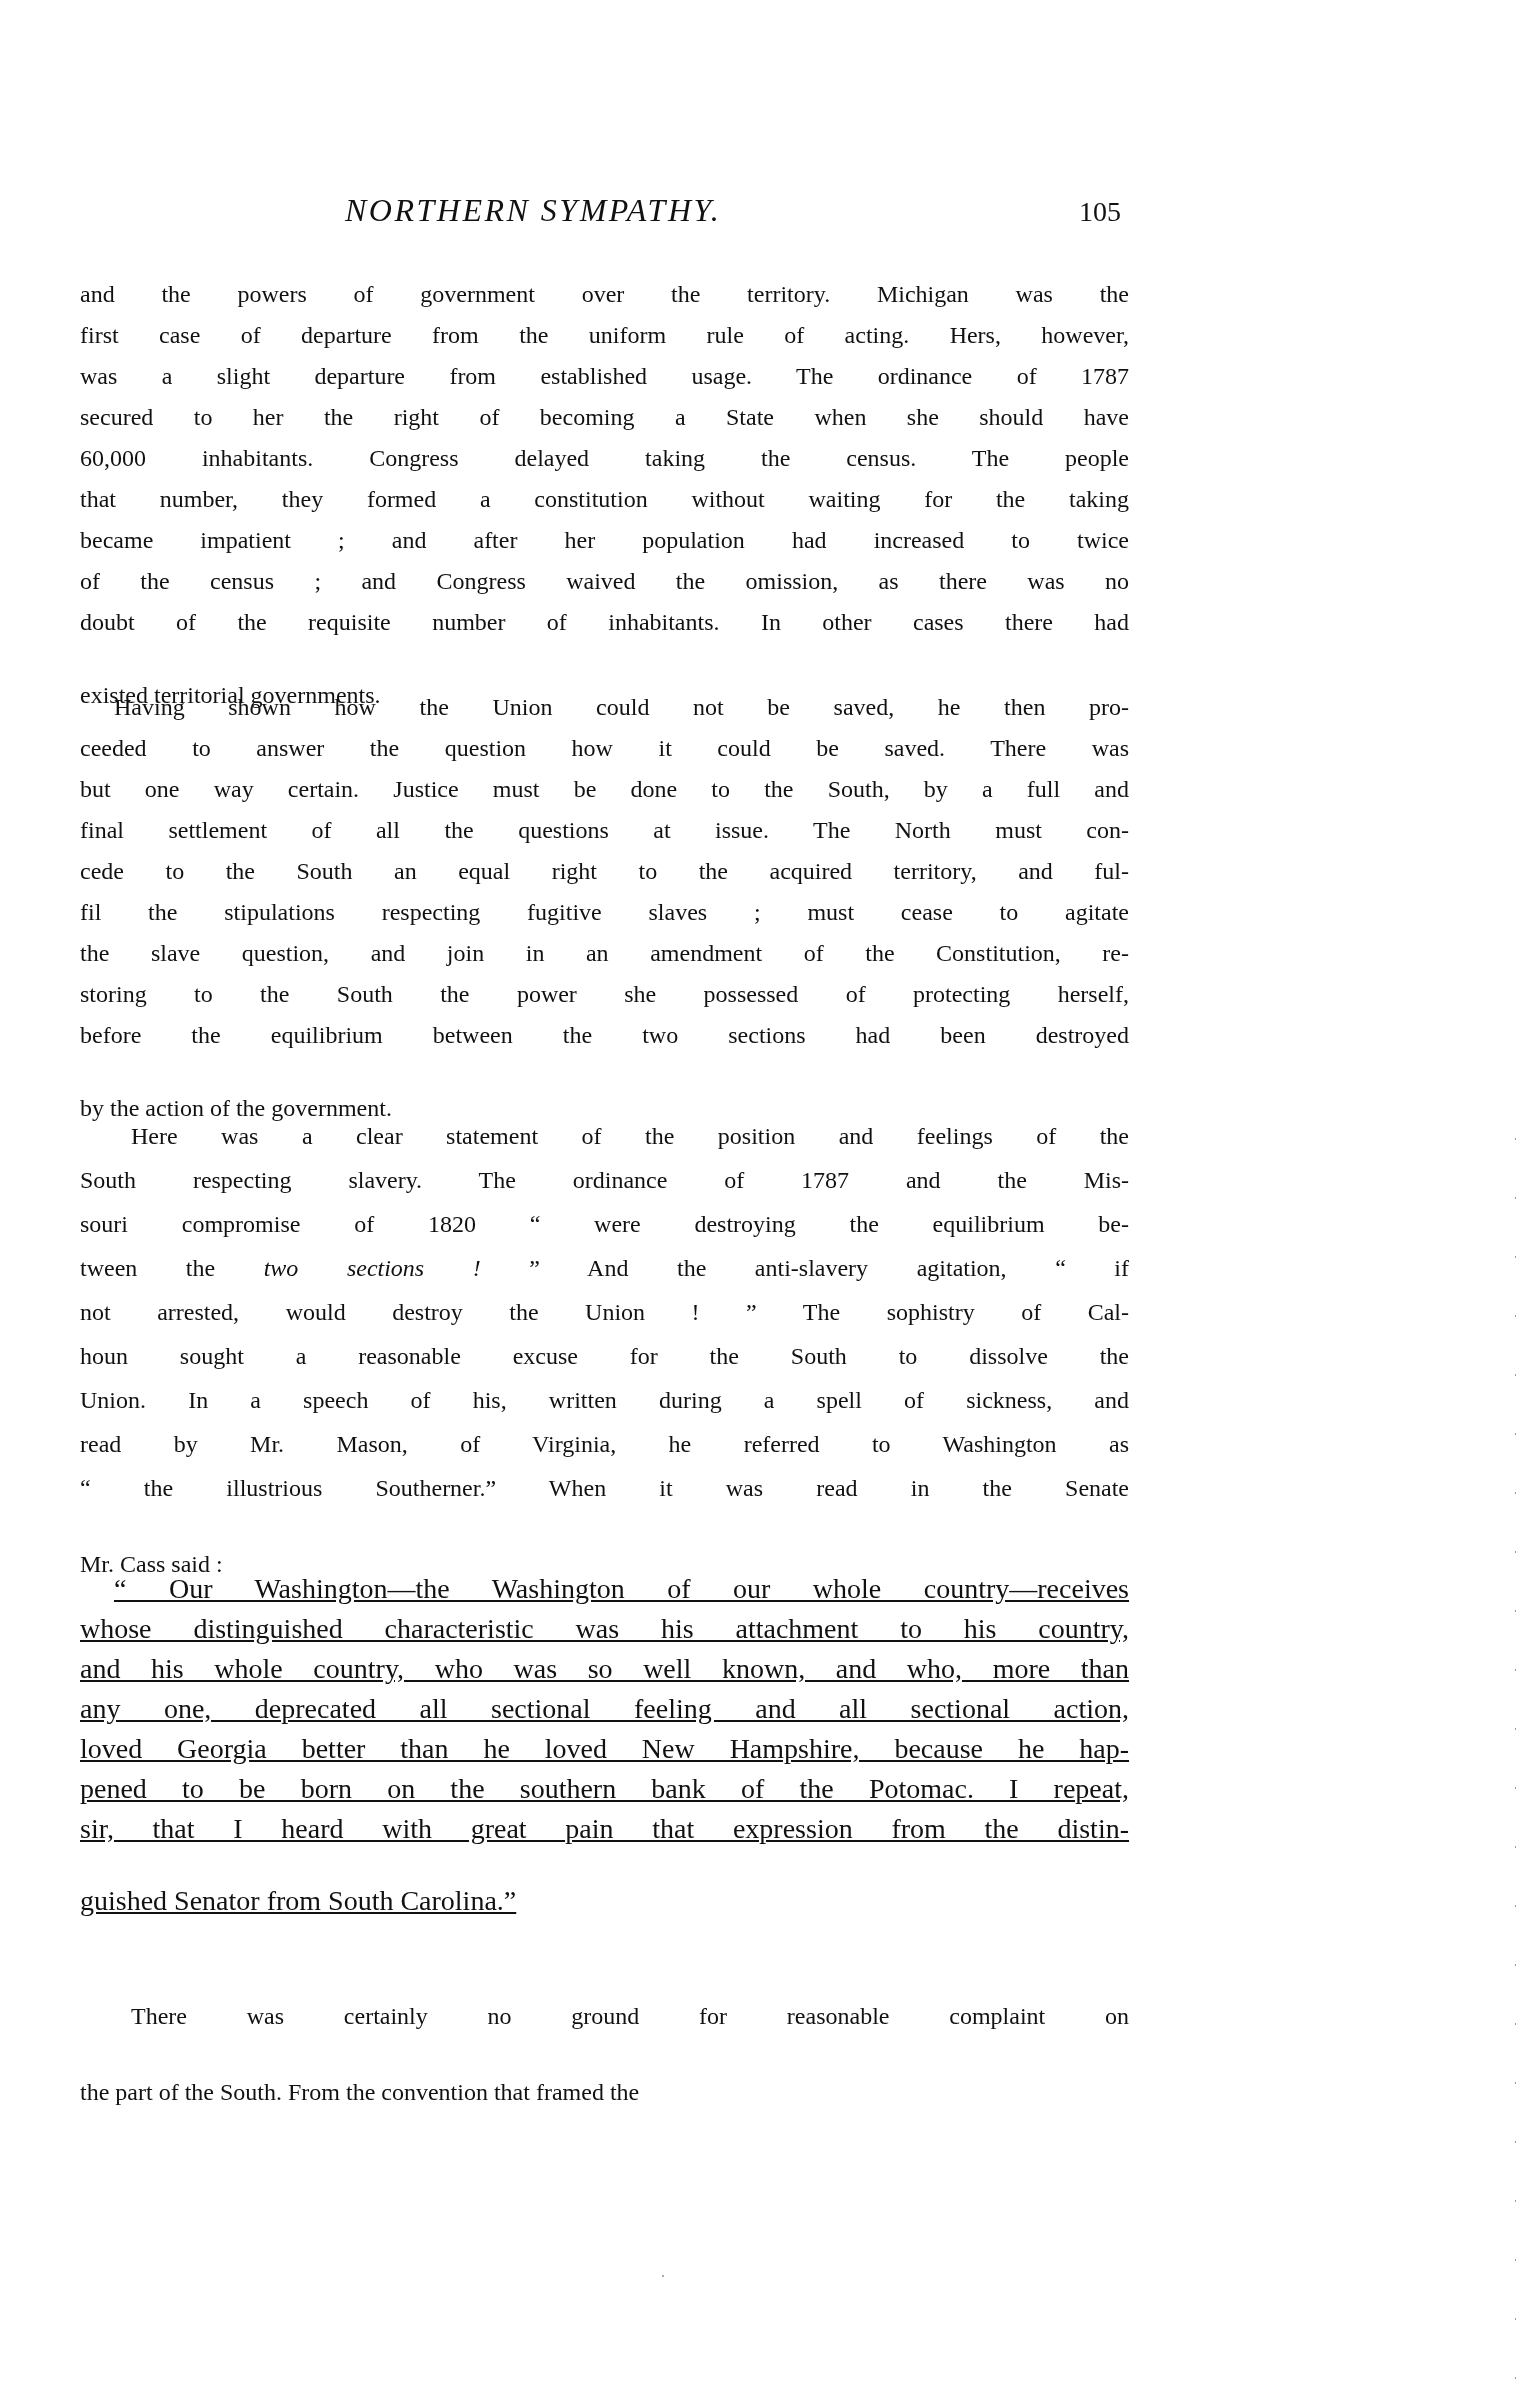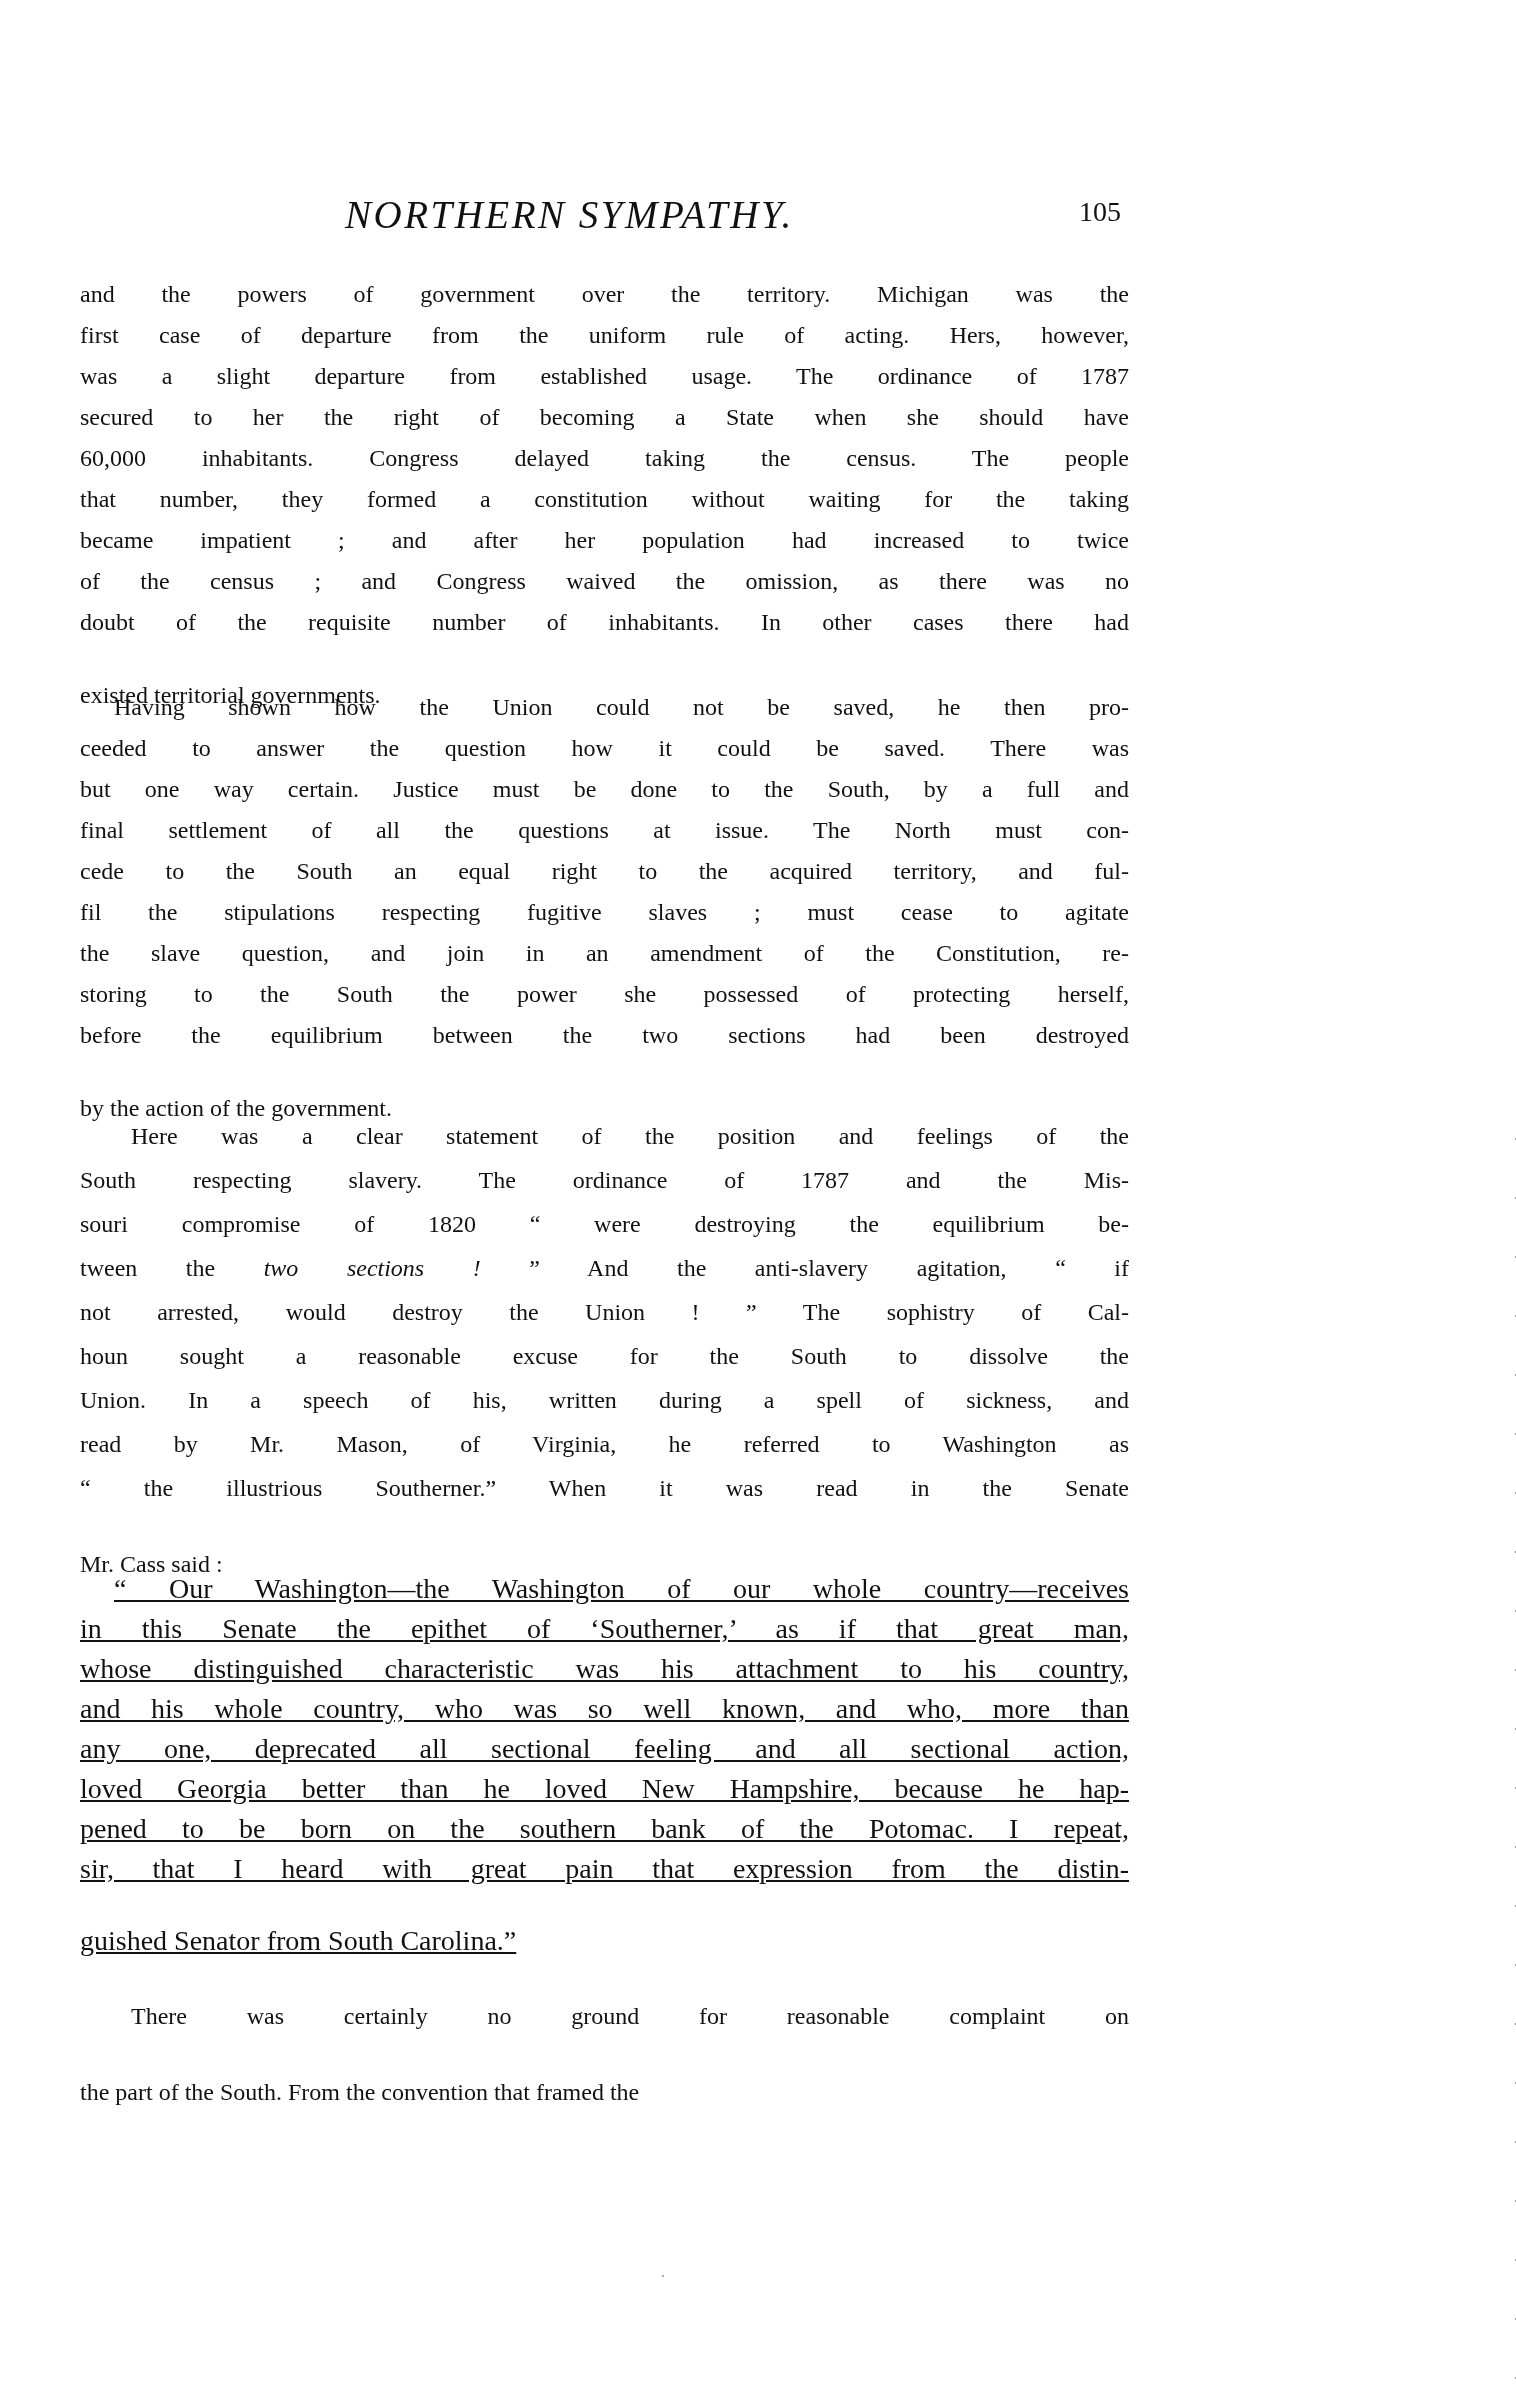--- a/index.html
+++ b/index.html
@@ -1,18 +1,18 @@
 <!DOCTYPE html>
 <html style="font-size:13.5px"><head>
 <meta charset="utf-8">
 <style>
   html, body { margin: 0; padding: 0; background: #ffffff; }
   body { width: 1517px; height: 2401px; position: relative; overflow: hidden; color: #111; font-family: "Liberation Serif", "DejaVu Serif", serif; }
   .header { position: absolute; top: 192px; left: 0; width: 1517px; height: 51px; }
-  .running-title { position: absolute; left: 345px; top: 0; font-style: italic; font-size: 39px; letter-spacing: 2.5px; white-space: nowrap; }
+  .running-title { position: absolute; left: 345px; top: 0; font-style: italic; font-size: 32px; letter-spacing: 2.5px; white-space: nowrap; }
   .page-number { position: absolute; left: 1079px; top: 4px; font-size: 28px; }
   .block { position: absolute; left: 80px; width: 1049px; }
   .line { display: block; white-space: nowrap; text-align: justify; text-align-last: justify; }
   .line.last { text-align-last: left; margin-top: 32px; }
   .small .line { font-size: 24px; height: 41px; line-height: 41px; }
   .large .line { font-size: 24px; height: 44px; line-height: 44px; font-family: Liberation Serif, serif; }
   .quote .line { font-size: 28px; height: 40px; line-height: 40px; }
   .indent { padding-left: 34px; }
   .indent-lg { padding-left: 51px; }
   em { font-style: italic; }
@@ -59,21 +59,20 @@
     <span class="line">tween the <em>two sections !</em> ”   And the anti-slavery agitation, “ if</span>
     <span class="line">not arrested, would destroy the Union ! ”   The sophistry of Cal-</span>
     <span class="line">houn sought a reasonable excuse for the South to dissolve the</span>
     <span class="line">Union.   In a speech of his, written during a spell of sickness, and</span>
     <span class="line">read by Mr. Mason, of Virginia, he referred to Washington as</span>
     <span class="line">“ the illustrious Southerner.”   When it was read in the Senate</span>
     <span class="line last">Mr. Cass said :</span>
   </div>
 <div class="block quote" style="top:1569px;text-decoration:underline;">
     <span class="line indent">“ Our Washington—the Washington of our whole country—receives</span>
-    <span class="line">in this Senate the epithet of ‘Southerner,’ as if that great man,</span>
     <span class="line">whose distinguished characteristic was his attachment to his country,</span>
     <span class="line">and his whole country, who was so well known, and who, more than</span>
     <span class="line">any one, deprecated all sectional feeling and all sectional action,</span>
     <span class="line">loved Georgia better than he loved New Hampshire, because he hap-</span>
     <span class="line">pened to be born on the southern bank of the Potomac.   I repeat,</span>
     <span class="line">sir, that I heard with great pain that expression from the distin-</span>
     <span class="line last">guished Senator from South Carolina.”</span>
   </div>
 <div class="block large" style="top:1994px;">
     <span class="line indent-lg">There was certainly no ground for reasonable complaint on</span>

